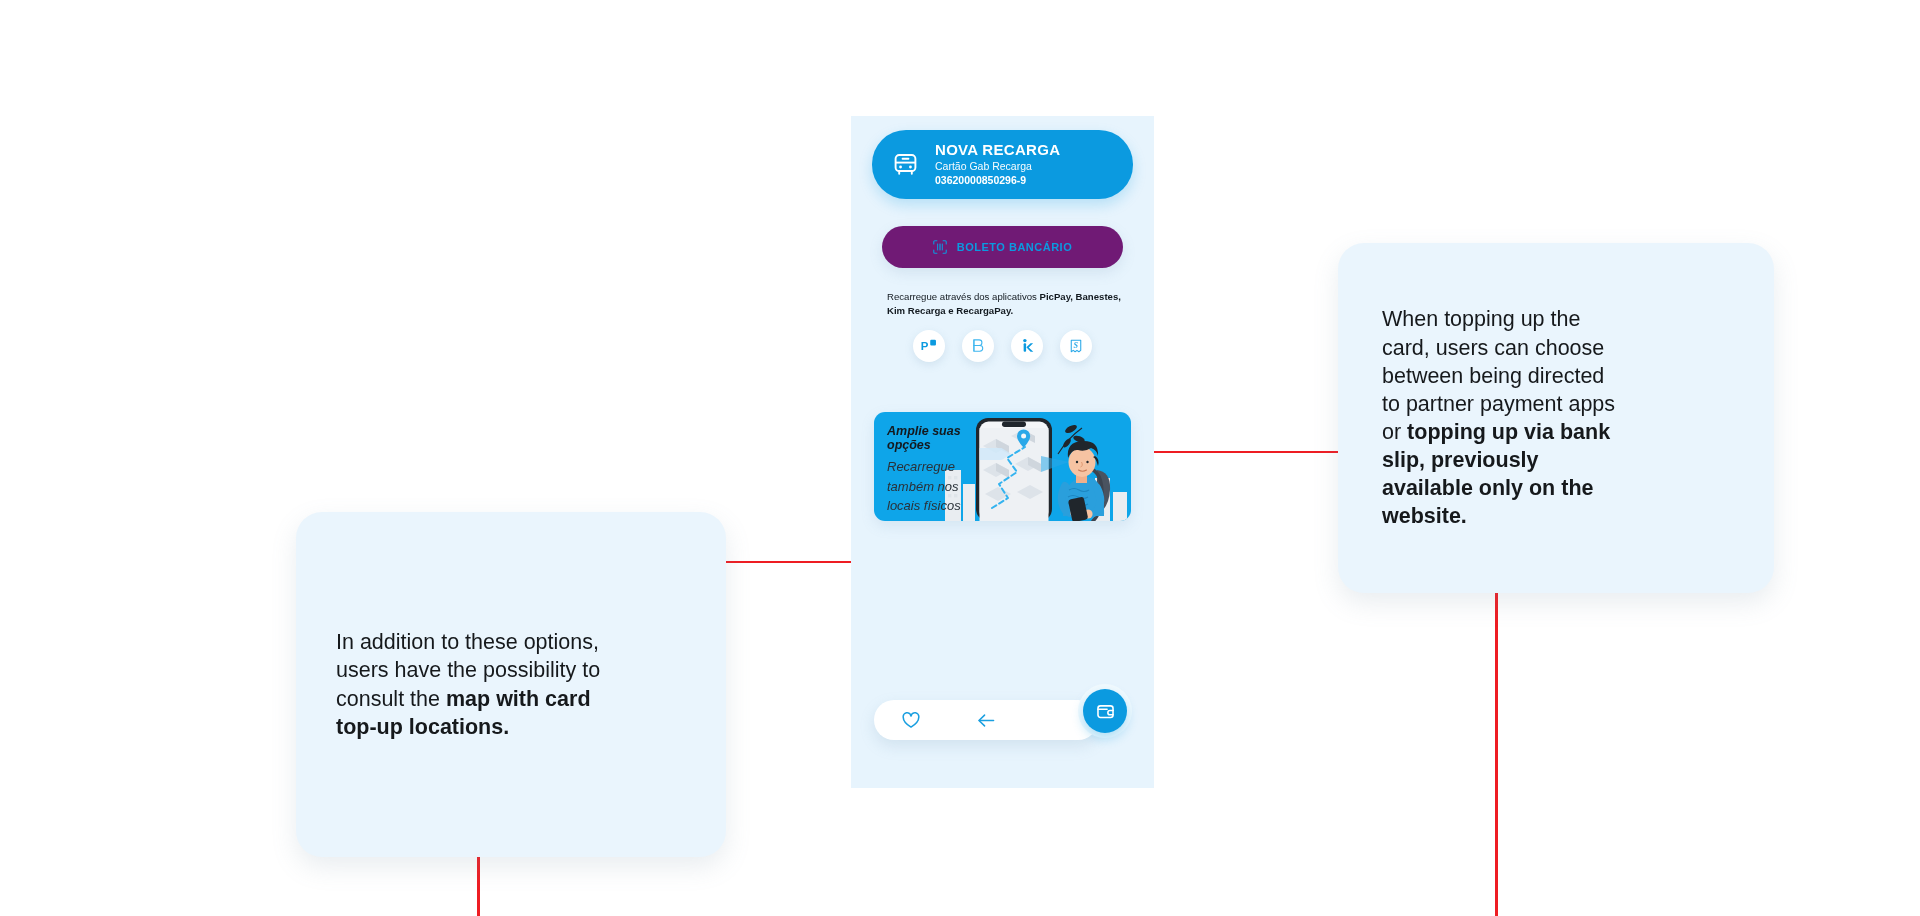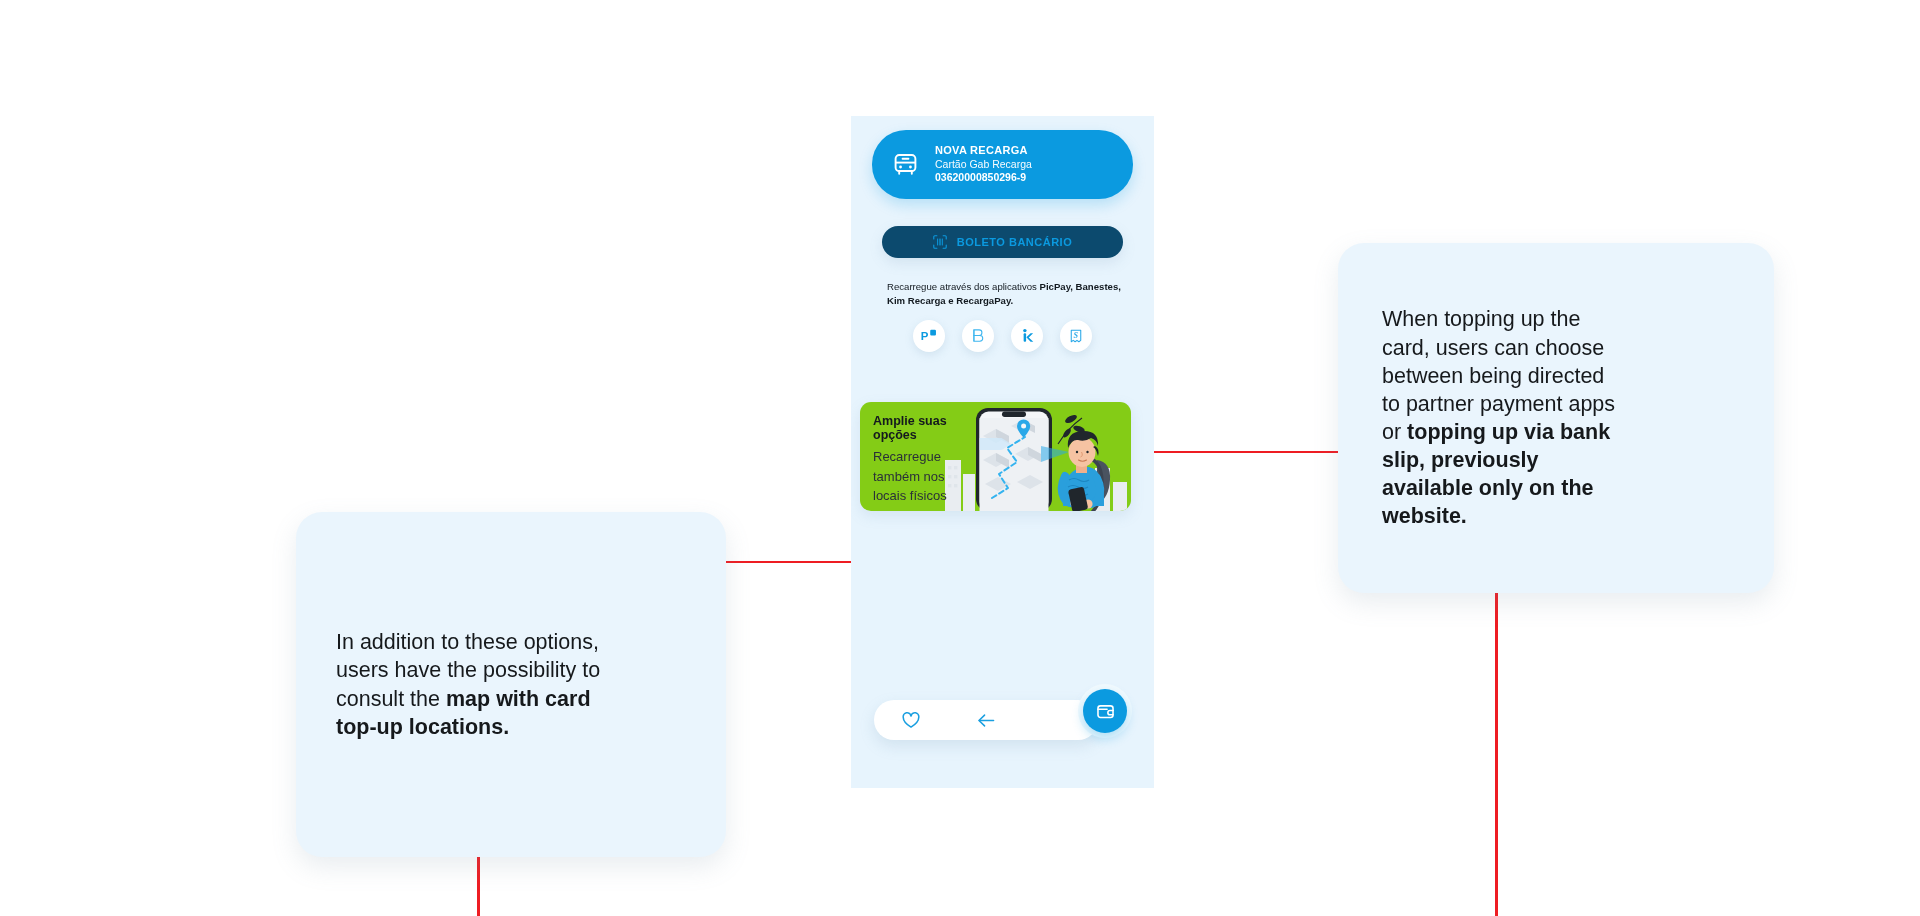--- a/index.html
+++ b/index.html
@@ -53,27 +53,27 @@
   .status-time{font-size:15px;font-weight:700;color:#10161c;letter-spacing:.2px;}
   .status-icons{display:flex;align-items:center;gap:6px;}
 
   
   .recarga-card{
     margin:14px 21px 0 21px;height:69px;background:#0b9ae0;border-radius:34px;
     display:flex;align-items:center;padding-left:20px;box-sizing:border-box;
     box-shadow:0 6px 14px rgba(11,154,224,.22);
   }
   .recarga-text{margin-left:16px;color:#fff;}
-  .recarga-title{font-size:11px;font-weight:700;letter-spacing:.3px;line-height:1.25;}
+  .recarga-title{font-size:15px;font-weight:700;letter-spacing:.3px;line-height:1.25;}
   .recarga-sub{font-size:10.5px;font-weight:400;line-height:1.32;opacity:.97;}
   .recarga-num{font-size:10.5px;font-weight:700;line-height:1.32;}
 
   
   .boleto-btn{
-    margin:27px 31px 0 31px;height:32px;background:#0c4a6e;border-radius:22px;
+    margin:27px 31px 0 31px;height:42px;background:#701a75;border-radius:22px;
     display:flex;align-items:center;justify-content:center;gap:10px;
     box-shadow:0 5px 13px rgba(110,150,180,.17);cursor:pointer;
   }
   .boleto-label{font-size:11px;font-weight:700;color:#0b9ae0;letter-spacing:.5px;}
 
   
   .hint{
     margin:22px 28px 0 36px;font-size:9.6px;line-height:1.45;color:#131a20;
     font-weight:400;
   }
@@ -83,23 +83,23 @@
   .apps-row{margin:12px 0 0 0;display:flex;justify-content:center;gap:17px;}
   .app-chip{
     width:32px;height:32px;border-radius:50%;background:#fff;
     display:flex;align-items:center;justify-content:center;
     box-shadow:0 3px 8px rgba(110,150,180,.18);cursor:pointer;
   }
   .app-chip svg{display:block;}
 
   
   .promo{
-    margin:50px 23px 0 9px;height:109px;background:#84cc16;border-radius:11px;
+    margin:50px 23px 0 23px;height:109px;background:#0ea5e9;border-radius:11px;
     display:flex;overflow:hidden;box-shadow:0 5px 14px rgba(110,150,180,.15);
-    position:relative;cursor:pointer;
+    position:relative;cursor:pointer;font-style:italic;
   }
   .promo-left{width:126px;padding:12px 0 0 13px;box-sizing:border-box;position:relative;z-index:2;}
   .promo-h{font-size:12.5px;font-weight:700;color:#14191e;line-height:1.14;}
   .promo-p{font-size:13px;color:#2a3138;line-height:1.5;margin-top:5px;width:96px;}
   .mapa-btn{
     margin-top:8px;width:73px;height:17px;background:#1565a6;border-radius:6px;
     display:flex;align-items:center;justify-content:center;gap:6px;cursor:pointer;
   }
   .mapa-label{font-size:9px;font-weight:700;color:#fff;letter-spacing:.4px;}
   .promo-art{position:absolute;right:0;top:0;width:186px;height:109px;}

